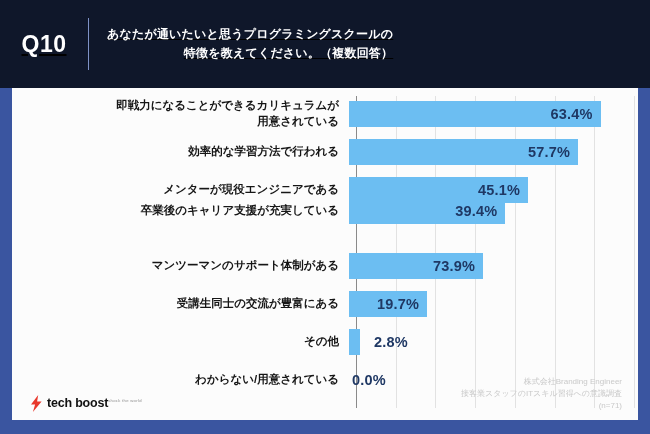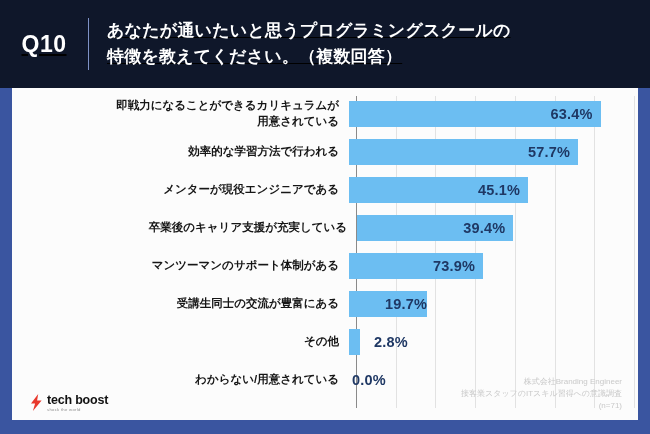--- a/index.html
+++ b/index.html
@@ -44,24 +44,25 @@
   .q-divider {
     width: 1px;
     height: 52px;
     background: #7e92c6;
     flex: 0 0 1px;
   }
   .q-title {
     padding-left: 18px;
     padding-right: 14px;
     color: #ffffff;
-    font-size: 17px;
+    font-size: 12px;
     font-weight: bold;
     line-height: 1.55;
     letter-spacing: 0.2px;
+    text-align: right;
   }
   .q-title .line { display: block; white-space: nowrap; }
 
   
   .card {
     position: absolute;
     left: 12px;
     top: 88px;
     width: 626px;
     height: 332px;
@@ -165,21 +166,21 @@
 
   .logo {
     position: absolute;
     left: 18px;
     bottom: 8px;
     display: flex;
     align-items: center;
     gap: 4px;
   }
   .logo-bolt { width: 13px; height: 17px; display: block; }
-  .logo-text { display: flex; flex-direction: column; line-height: 1; }
+  .logo-text { display: flex; flex-direction: row; line-height: 1; }
   .logo-name {
     color: #111111;
     font-size: 12.5px;
     font-weight: bold;
     letter-spacing: -0.2px;
   }
   .logo-tag {
     color: #8e8e8e;
     font-size: 4.2px;
     letter-spacing: 0.3px;
@@ -229,39 +230,39 @@
               <div class="bar-value inside" style="left: 1px; width: 221.069px;">57.7%</div>
             </div>
           </div>
           <div class="row" style="top: 87px;">
             <div class="row-label">メンターが現役エンジニアである</div>
             <div class="bar-wrap">
               <div class="bar" style="width: 179.047px;"></div>
               <div class="bar-value inside" style="left: 1px; width: 171.047px;">45.1%</div>
             </div>
           </div>
-          <div class="row" style="top: 125px; padding-left: 8px;">
+          <div class="row" style="top: 108px;">
             <div class="row-label">卒業後のキャリア支援が充実している</div>
             <div class="bar-wrap">
               <div class="bar" style="width: 156.418px;"></div>
               <div class="bar-value inside" style="left: 1px; width: 148.418px;">39.4%</div>
             </div>
           </div>
           <div class="row" style="top: 163px;">
             <div class="row-label">マンツーマンのサポート体制がある</div>
             <div class="bar-wrap">
               <div class="bar" style="width: 134.186px;"></div>
               <div class="bar-value inside" style="left: 1px; width: 126.186px;">73.9%</div>
             </div>
           </div>
           <div class="row" style="top: 201px;">
             <div class="row-label">受講生同士の交流が豊富にある</div>
             <div class="bar-wrap">
               <div class="bar" style="width: 78.209px;"></div>
-              <div class="bar-value inside" style="left: 1px; width: 70.209px; padding-left: 8px;">19.7%</div>
+              <div class="bar-value inside" style="left: 1px; width: 70.209px;">19.7%</div>
             </div>
           </div>
           <div class="row" style="top: 239px;">
             <div class="row-label">その他</div>
             <div class="bar-wrap">
               <div class="bar" style="width: 11.116px;"></div>
               <div class="bar-value outside" style="left: 15.116px; margin-left: 11px;">2.8%</div>
             </div>
           </div>
           <div class="row" style="top: 277px;">

